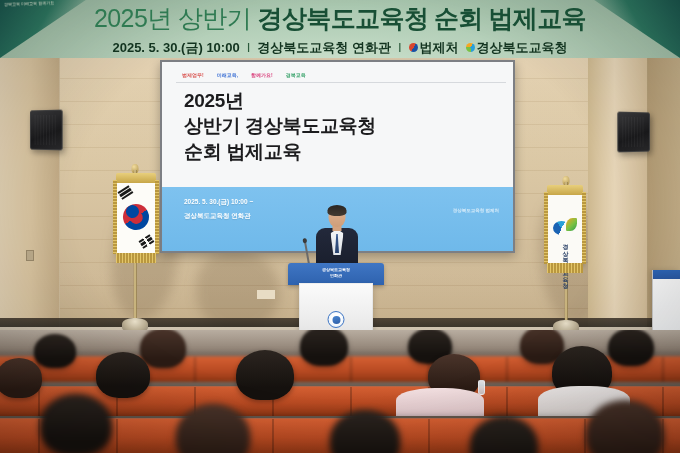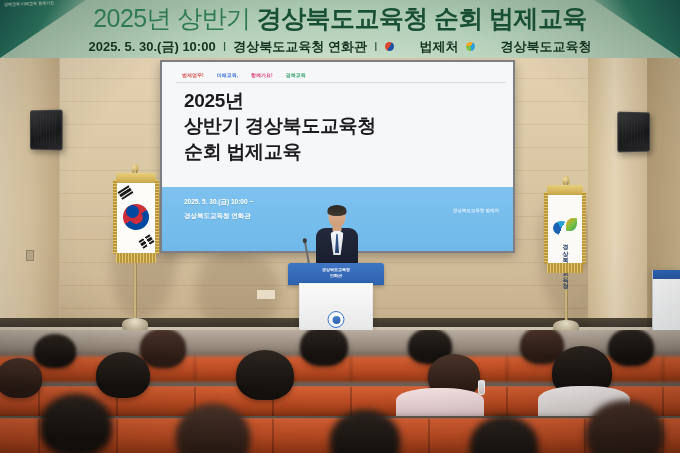--- a/index.html
+++ b/index.html
@@ -329,40 +329,40 @@
     font-size:4px; color:#e8e4d2; line-height:1.5; filter: blur(.4px);
     transform: rotate(-2deg); white-space: nowrap; opacity:.85;
   }
   .banner-title {
     position: relative; z-index: 2;
     text-align:center; padding-top: 4px;
     font-size: 25px; line-height: 1.15; letter-spacing: -.6px;
     color: #1e5e3f; white-space: nowrap;
   }
   .banner-title .light { font-weight: 400; color:#2f7a52; }
-  .banner-title .bold  { font-weight: 700; color:#184f35; }
+  .banner-title .bold  { font-weight: 700; color:#184f35;font-family:Liberation Serif, serif; }
   .banner-sub {
     position: relative; z-index: 2;
     text-align:center; margin-top: 5px;
     font-size: 13px; font-weight: 700; color:#12331f;
     display:flex; align-items:center; justify-content:center; gap:7px;
     white-space: nowrap;
   }
   .banner-sub .sep { color:#2c5a3c; font-weight:400; }
   .logo-dot {
     display:inline-block; width:9px; height:9px; border-radius:50%;
     vertical-align:-1px; margin-right:2px;
   }
   .logo-moj {
     background: conic-gradient(from 210deg,#d8462f 0deg 180deg,#1b50a3 180deg 360deg);
   }
   .logo-gboe {
     background: conic-gradient(from 30deg,#2aa0d8 0deg 140deg,#7ac143 140deg 250deg,#f5a623 250deg 360deg);
   }
-  .sub-item { display:inline-flex; align-items:center;gap:24px; }
+  .sub-item { display:inline-flex; align-items:center; }
 
   .vignette {
     position:absolute; inset:0; pointer-events:none;
     background: radial-gradient(ellipse at 50% 45%, rgba(0,0,0,0) 55%, rgba(0,0,0,.22) 100%);
   }
 </style>
 </head>
 <body>
 
 <div id="stage">

